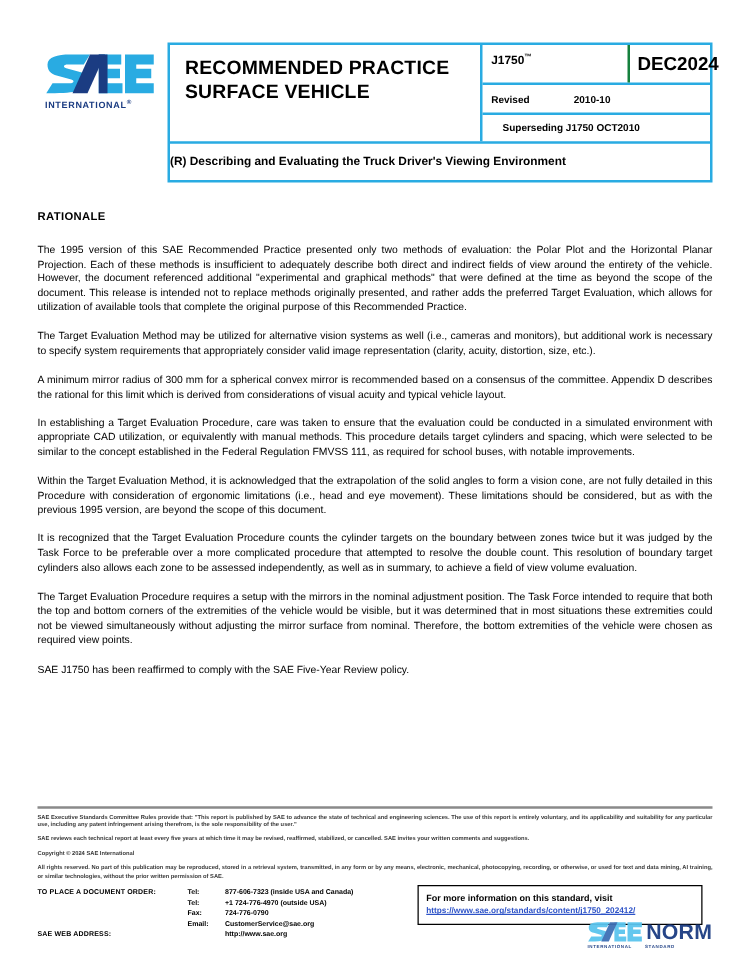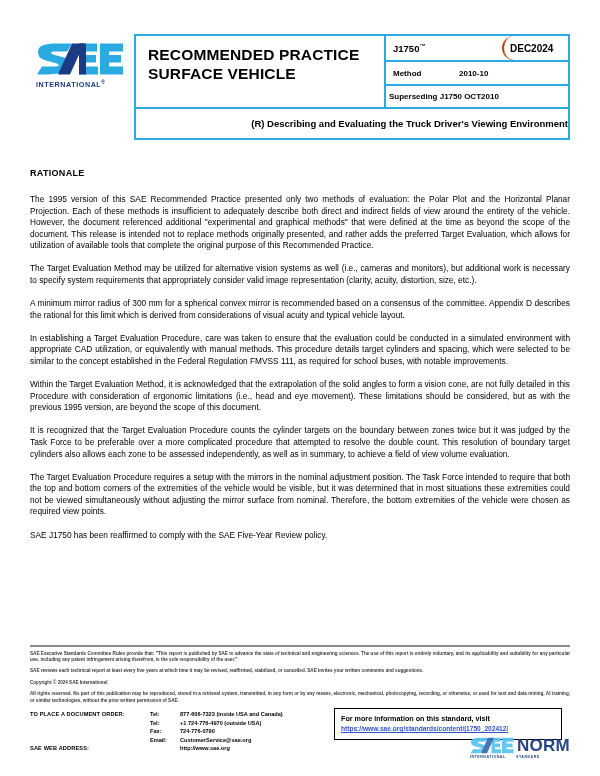--- a/index.html
+++ b/index.html
@@ -77,42 +77,41 @@
     flex: 1 1 auto;
     font-size: 9.5px;
     font-weight: bold;
     padding: 7px 0 6px 7px;
     box-sizing: border-box;
   }
   .tb-docnum sup { font-size: 6px; vertical-align: top; }
   .tb-date {
     width: 66px;
     flex: 0 0 66px;
-    border-left: 2px solid #c2410c;
-    font-size: 10px;
+    border-left: 2px solid #15803d;
+    font-size: 15px;
     font-weight: bold;
     padding: 7px 0 6px 6px;
     box-sizing: border-box;
-    border-radius: 12px;
   }
   .tb-revs {
     padding: 6px 0 4px 7px;
     border-bottom: 2px solid #29ABE2;
   }
   .rev-row { display: flex; font-size: 8px; line-height: 11.5px; font-weight: bold; }
   .rev-label { width: 66px; flex: 0 0 66px; }
   .rev-val { flex: 1 1 auto; }
   .tb-supers {
     font-size: 8px;
     font-weight: bold;
-    padding: 6px 0 6px 3px;
+    padding: 6px 0 6px 16px;
   }
   .tb-bottom {
     border-top: 0;
-    text-align: right;
+    text-align: left;
     font-size: 9.5px;
     font-weight: bold;
     padding: 9px 0 9px 0;
   }
   .tb-sep { height: 2px; background: #29ABE2; }
 
   
   .rationale-head {
     font-size: 9px;
     font-weight: bold;
@@ -249,21 +248,21 @@
           <div class="t-line">RECOMMENDED PRACTICE</div>
           <div class="t-line">SURFACE VEHICLE</div>
         </div>
         <div class="tb-right">
           <div class="tb-idrow">
             <div class="tb-docnum"><span>J1750</span><sup>™</sup></div>
             <div class="tb-date">DEC2024</div>
           </div>
           <div class="tb-revs">
             <div class="rev-row">
-              <div class="rev-label">Method</div>
+              <div class="rev-label">Revised</div>
               <div class="rev-val">2010-10</div>
             </div>
           </div>
           <div class="tb-supers">Superseding J1750 OCT2010</div>
         </div>
       </div>
       <div class="tb-sep"></div>
       <div class="tb-bottom">(R) Describing and Evaluating the Truck Driver's Viewing Environment</div>
     </div>
   </div>

